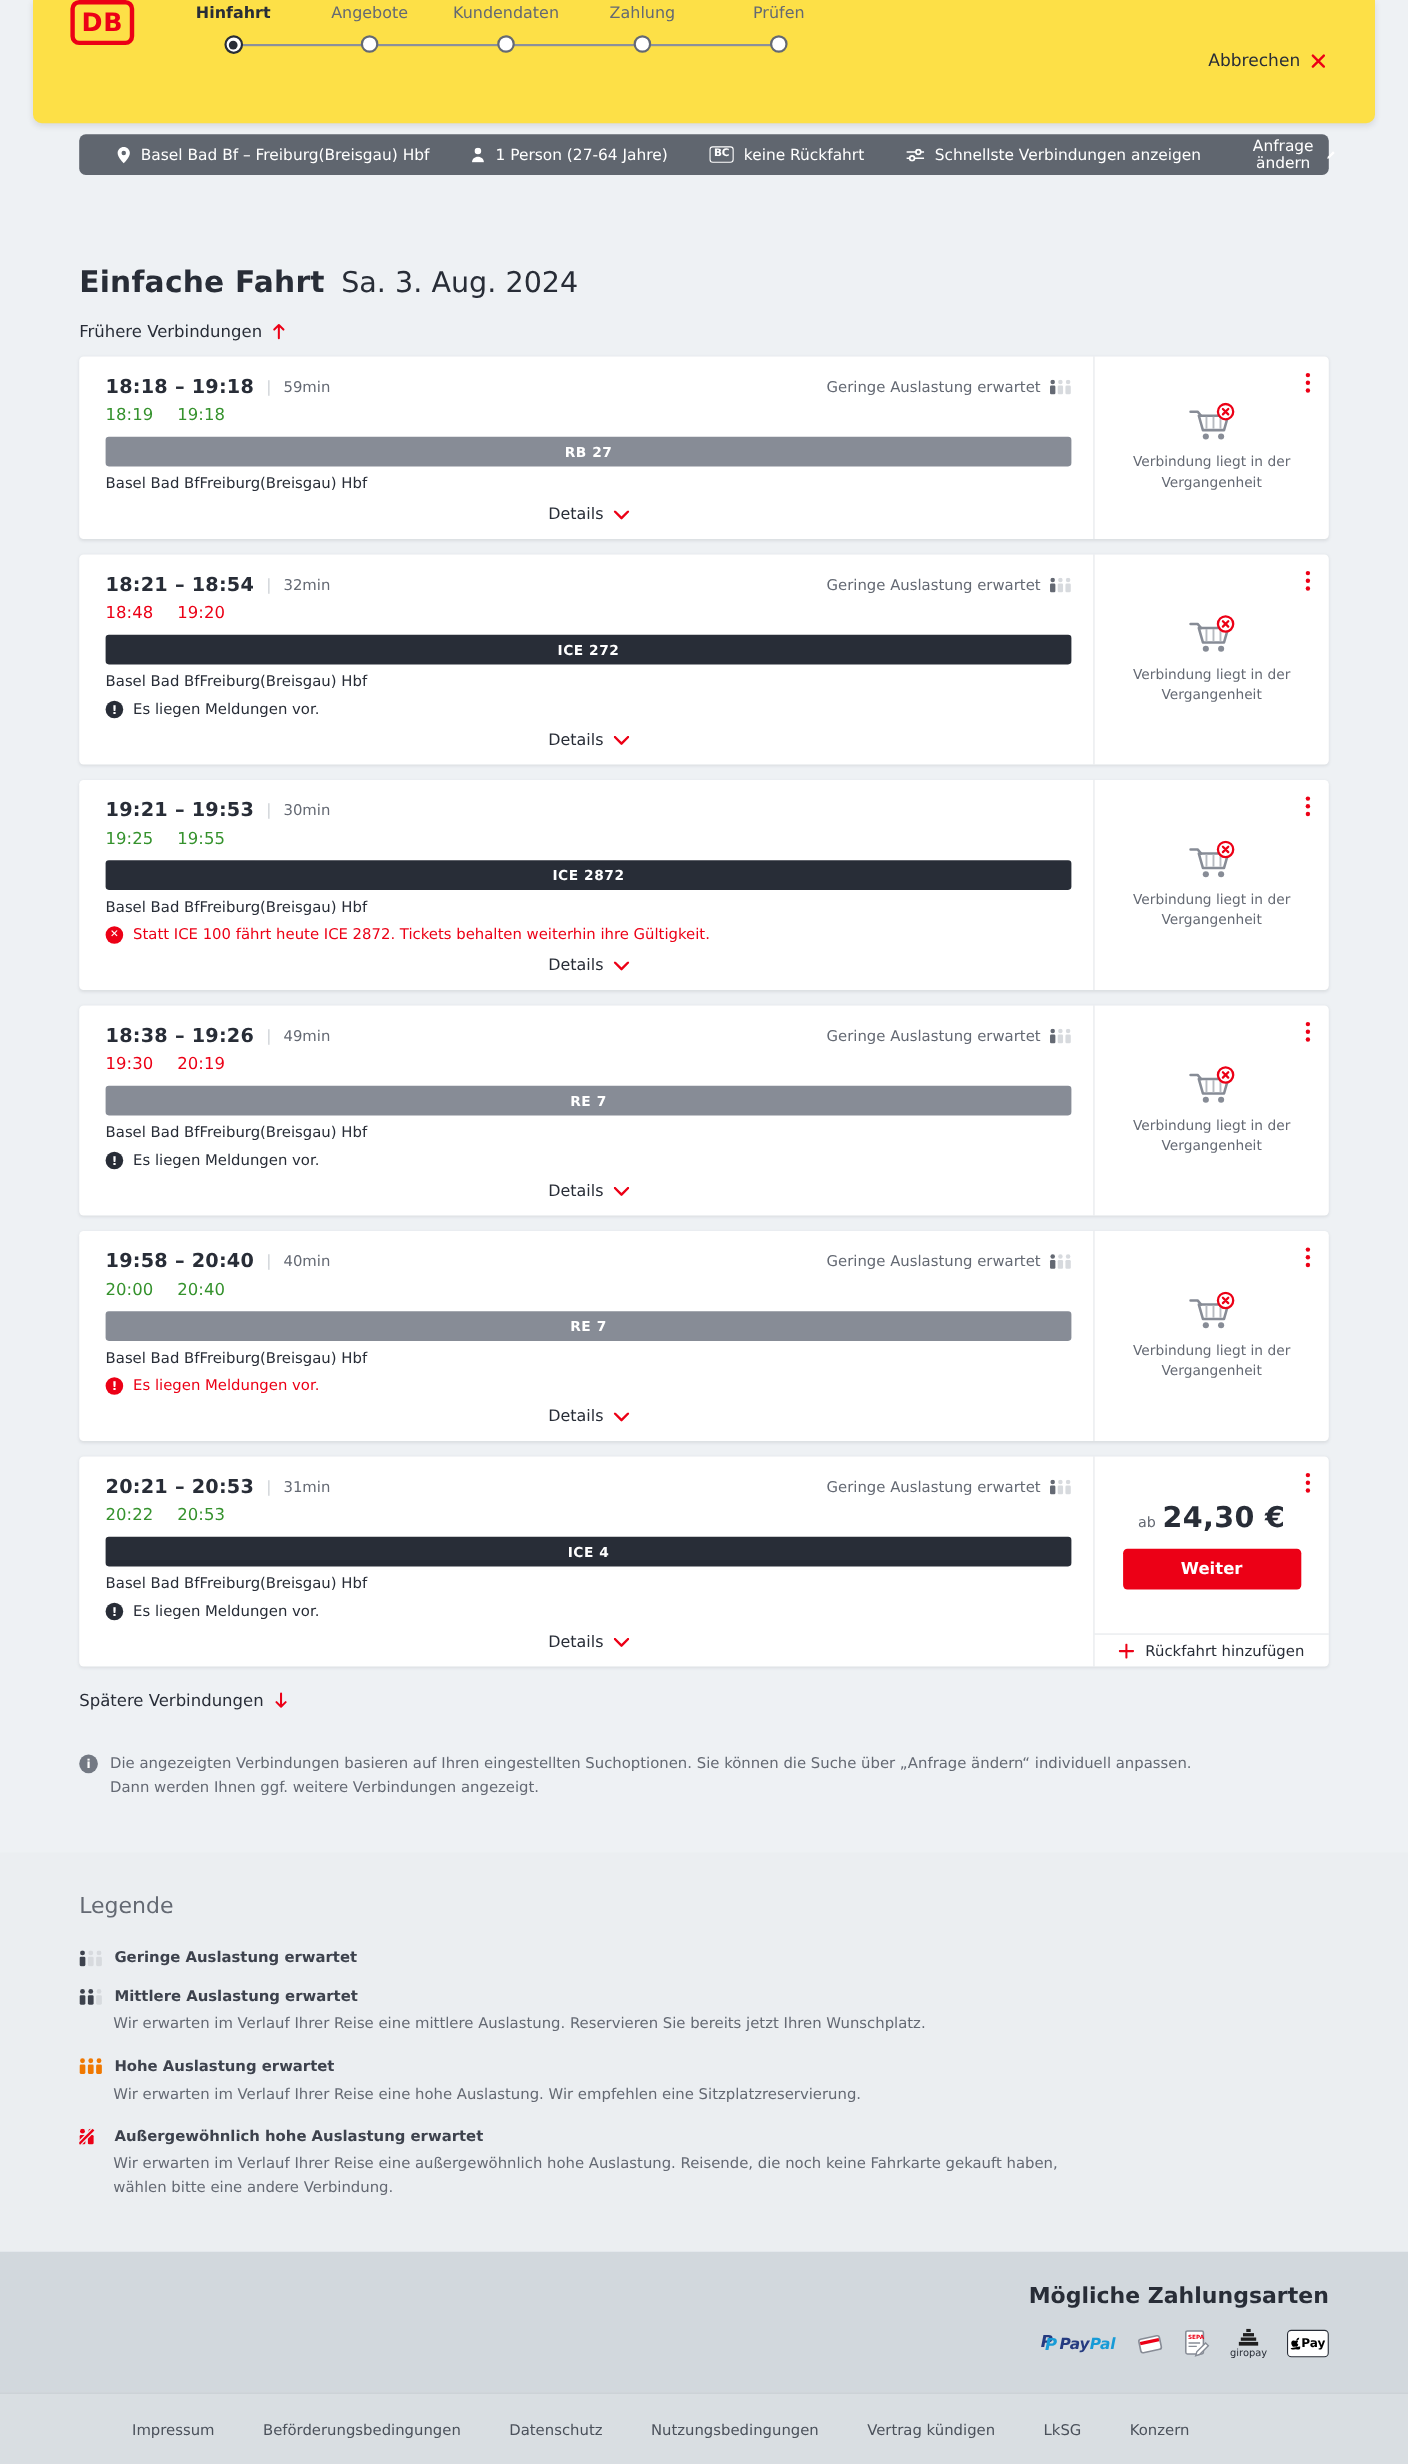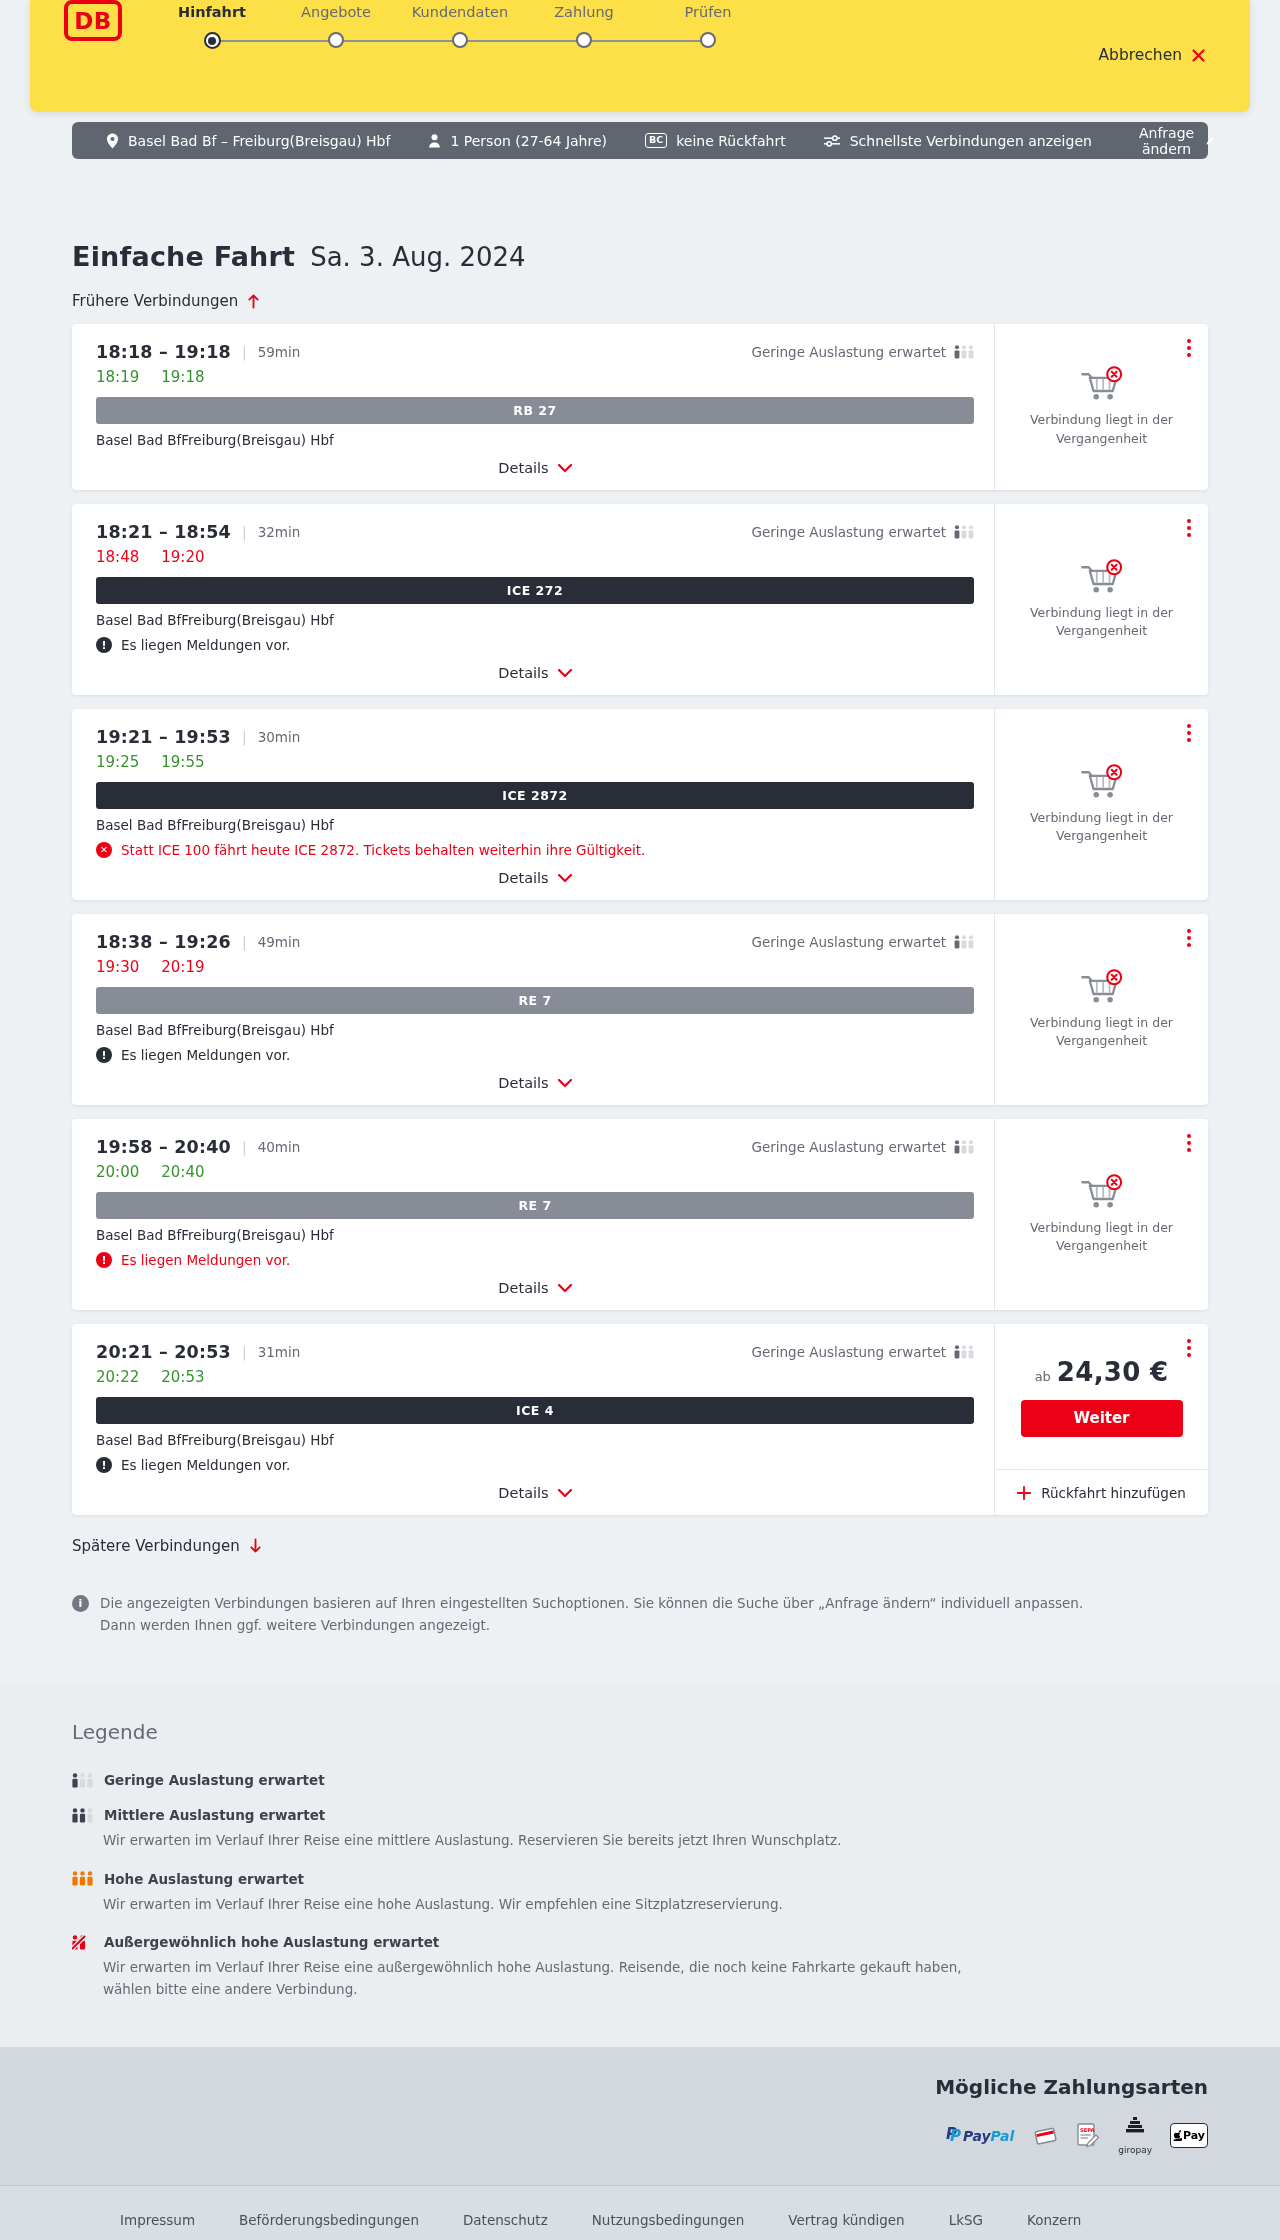--- a/index.html
+++ b/index.html
@@ -92,21 +92,21 @@
   .past-text{font-size:12.5px;color:#646973;line-height:1.45;margin:0;width:162px;}
   .side-price{flex:1;display:flex;flex-direction:column;align-items:center;justify-content:center;gap:13px;}
   .price-line{display:flex;align-items:baseline;gap:6px;}
   .price-prefix{font-size:13px;color:#646973;}
   .price-value{font-size:26px;font-weight:bold;letter-spacing:.3px;}
   .weiter-btn{
     width:162px;height:37px;background:#ec0016;color:#fff;border:none;border-radius:4px;
     font-size:15px;font-weight:bold;cursor:pointer;
   }
   .add-return{
-    border:none;border-top:1px solid #e3e6ea;background:none;width:100%;height:46px;
+    border:none;border-top:1px solid #e3e6ea;background:none;width:100%;height:30px;
     display:flex;align-items:center;justify-content:center;gap:10px;font-size:13.5px;color:#282d37;cursor:pointer;
   }
   
   .info-note{margin-top:38px;display:flex;gap:11px;font-size:13.5px;color:#646973;line-height:1.6;max-width:1015px;}
   .info-badge{
     width:17px;height:17px;border-radius:50%;background:#737983;color:#fff;display:flex;align-items:center;
     justify-content:center;font-size:11px;font-weight:bold;flex:none;margin-top:2px;
   }
   
   .legend-section{margin-top:48px;background:#ebeef1;padding:36px 0 46px;}
@@ -123,21 +123,21 @@
   .pp-mark{position:relative;width:14px;height:17px;}
   .pp-mark b{position:absolute;font-size:15px;line-height:1;font-style:italic;}
   .pp-mark b:first-child{color:#253b80;left:0;top:0;}
   .pp-mark b:last-child{color:#179bd7;left:4px;top:2px;}
   .pp-pay{color:#253b80;}
   .pp-pal{color:#179bd7;}
   .applepay-box{
     width:36px;height:23px;background:#fff;border:1.5px solid #282d37;border-radius:4px;
     display:flex;align-items:center;justify-content:center;gap:1px;font-size:11px;font-weight:bold;color:#000;
   }
-  .giropay{display:flex;flex-direction:column;align-items:center;gap:12px;font-size:9px;color:#282d37;}
+  .giropay{display:flex;flex-direction:column;align-items:center;gap:2px;font-size:9px;color:#282d37;}
   
   .footer-section{background:#d9dee2;border-top:1px solid #c3cad0;padding:26px 0 48px;}
   .footer-inner{width:1136px;margin:0 auto;display:flex;gap:44px;font-size:13.5px;color:#4b515b;padding-left:48px;box-sizing:border-box;flex-wrap:wrap;}
   .footer-inner a{color:#4b515b;text-decoration:none;cursor:pointer;}
   .copyright{color:#4b515b;}
 </style>
 </head>
 <body>
 
 <svg width="0" height="0" style="position:absolute" aria-hidden="true">

